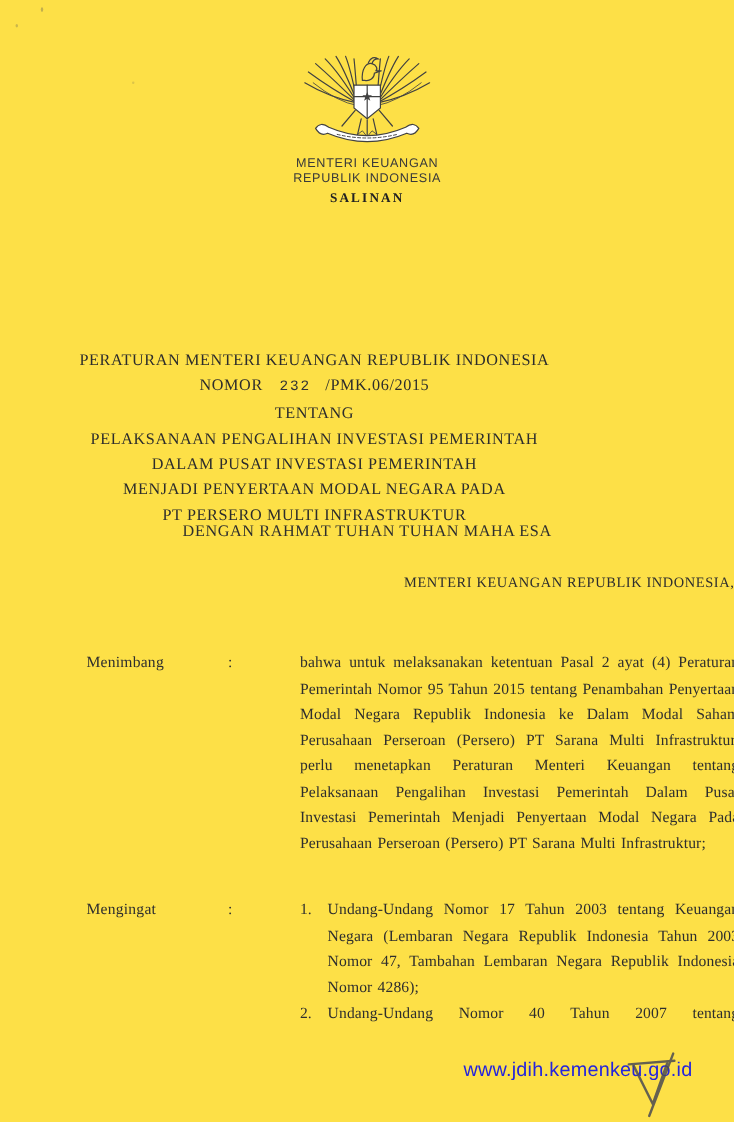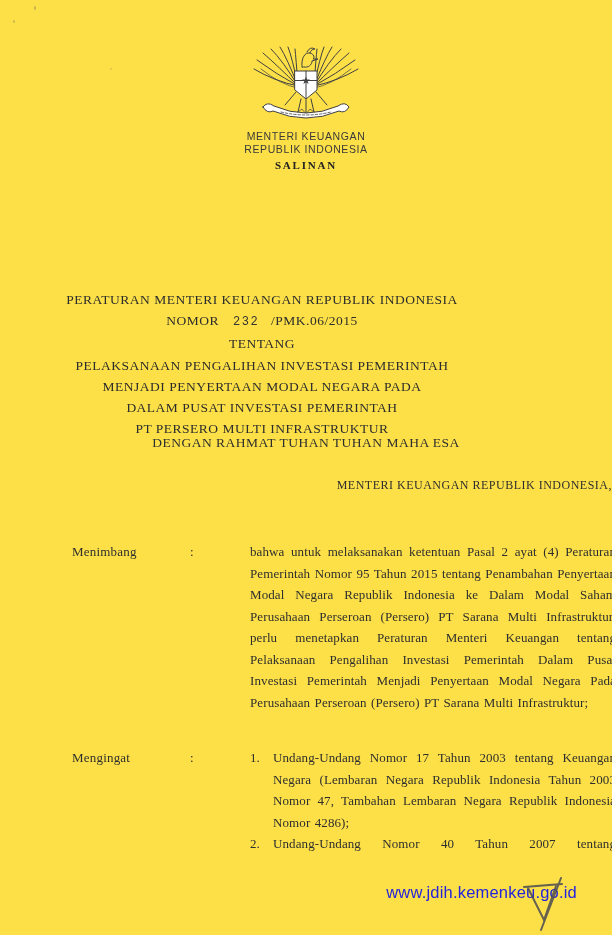--- a/index.html
+++ b/index.html
@@ -117,22 +117,22 @@
   </div>
   <div class="salinan">SALINAN</div>
 
   <div class="title-block">
     <div>PERATURAN MENTERI KEUANGAN REPUBLIK INDONESIA</div>
     <div>
       <span>NOMOR</span><span class="nomor-num">232</span><span>/PMK.06/2015</span>
     </div>
     <div>TENTANG</div>
     <div>PELAKSANAAN PENGALIHAN INVESTASI PEMERINTAH</div>
+    <div>DALAM PUSAT INVESTASI PEMERINTAH</div>
     <div>MENJADI PENYERTAAN MODAL NEGARA PADA</div>
-    <div>DALAM PUSAT INVESTASI PEMERINTAH</div>
     <div>PT PERSERO MULTI INFRASTRUKTUR</div>
   </div>
 
   <div class="invocation">DENGAN RAHMAT TUHAN TUHAN MAHA ESA</div>
   <div class="authority">MENTERI KEUANGAN REPUBLIK INDONESIA,</div>
 
   <div class="section" style="top:541px;">
     <div class="label">Menimbang</div>
     <div class="colon">:</div>
     <div class="para">bahwa untuk melaksanakan ketentuan Pasal 2 ayat (4) Peraturan Pemerintah Nomor 95 Tahun 2015 tentang Penambahan Penyertaan Modal Negara Republik Indonesia ke Dalam Modal Saham Perusahaan Perseroan (Persero) PT Sarana Multi Infrastruktur, perlu menetapkan Peraturan Menteri Keuangan tentang Pelaksanaan Pengalihan Investasi Pemerintah Dalam Pusat Investasi Pemerintah Menjadi Penyertaan Modal Negara Pada Perusahaan Perseroan (Persero) PT Sarana Multi Infrastruktur;</div>

